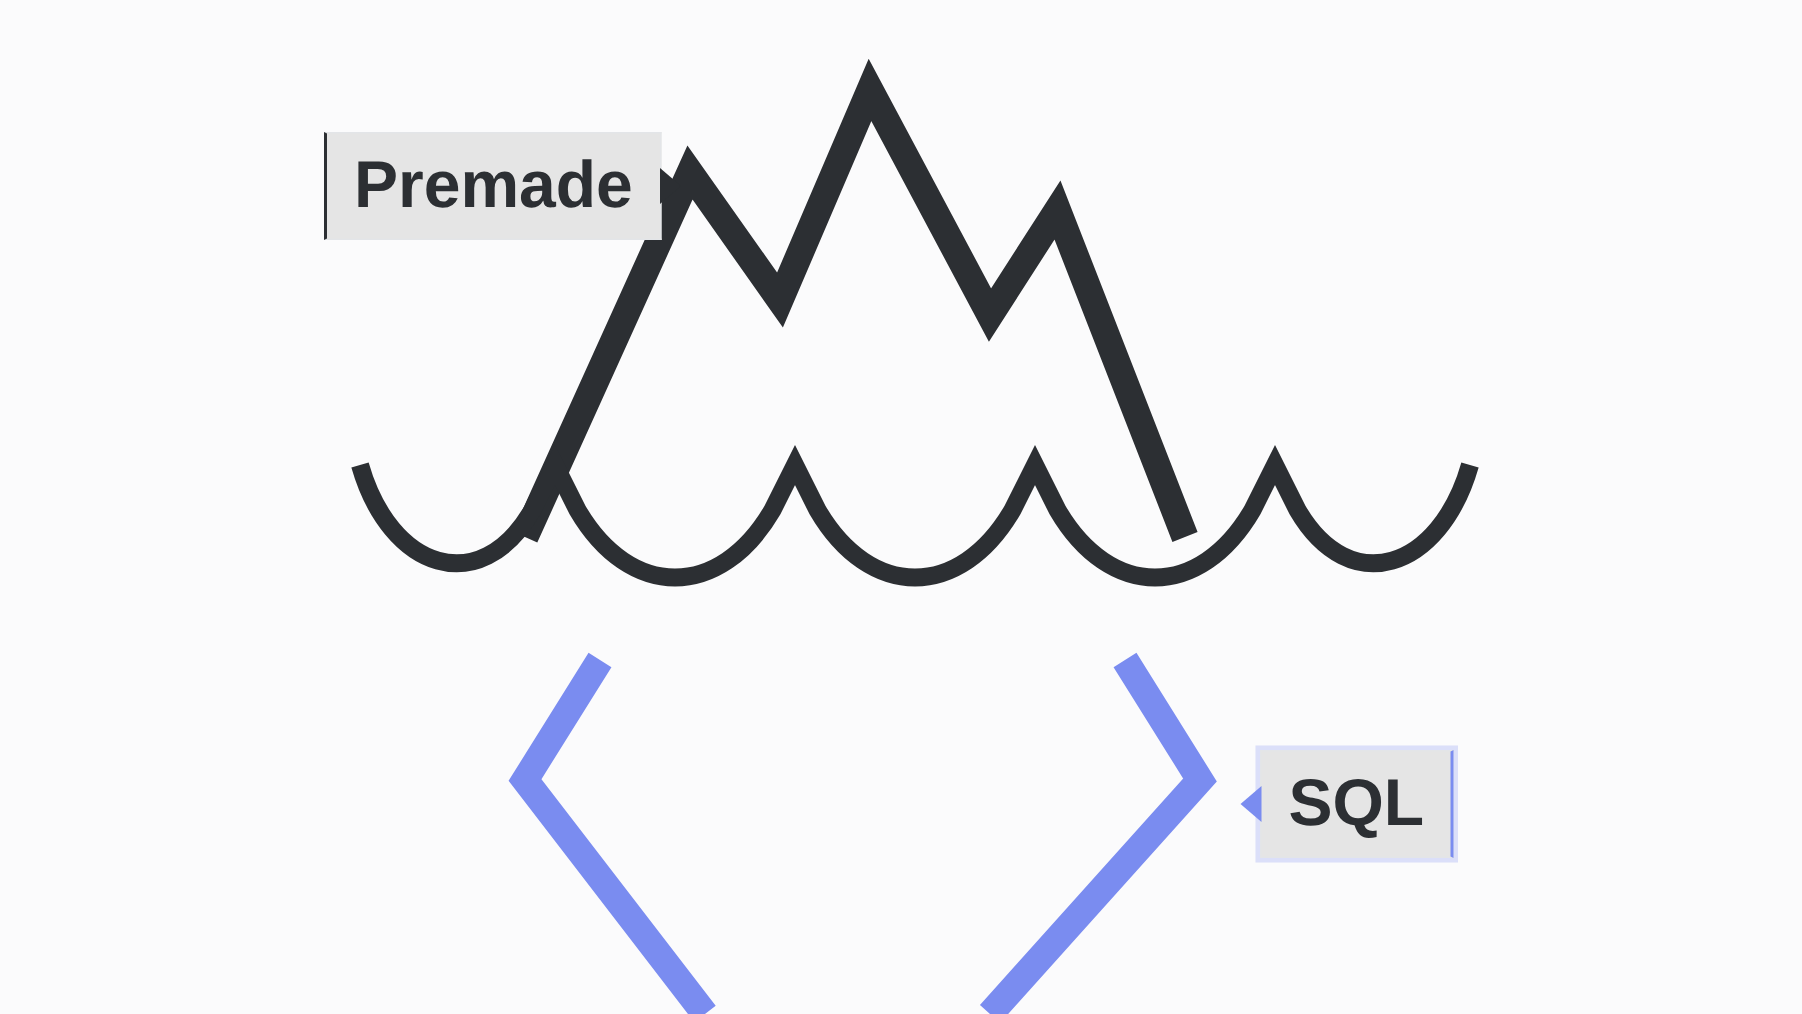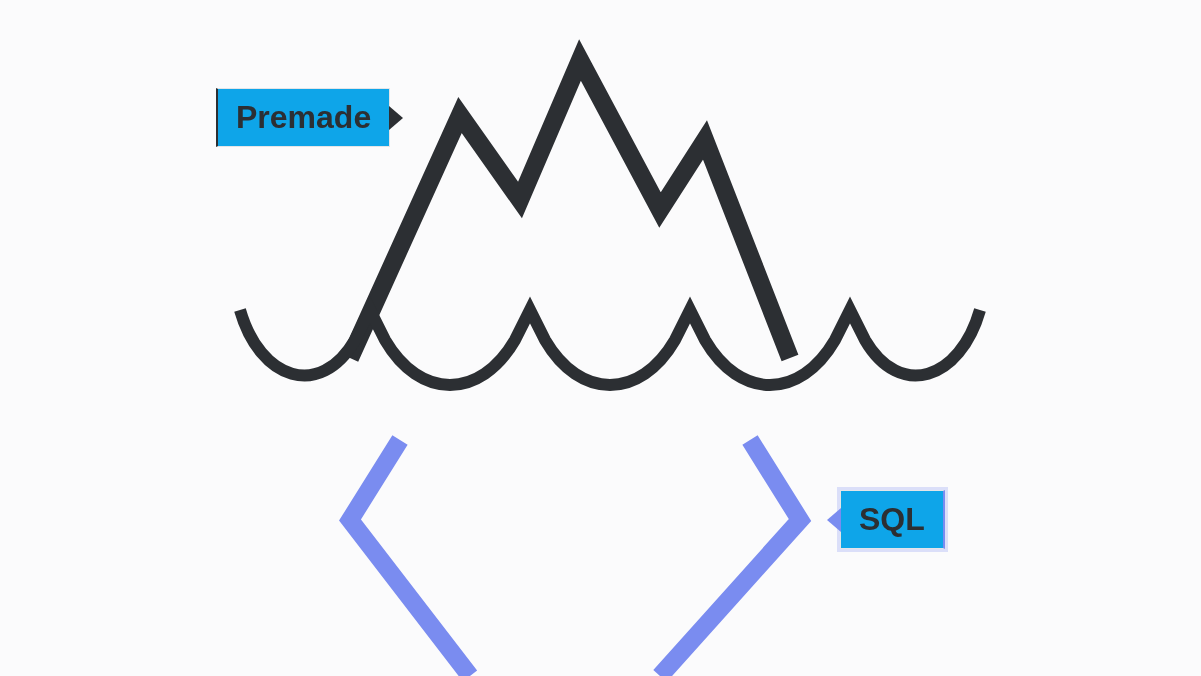--- a/index.html
+++ b/index.html
@@ -17,24 +17,24 @@
     }
     .canvas {
       position: absolute;
       top: 0;
       left: 0;
       width: 1201px;
       height: 676px;
     }
     .label {
       position: absolute;
-      background: #0ea5e9;
+      background: #e5e5e5;
       border: 1px solid #e3e5e8;
       padding: 10px 18px;
-      font-size: 32px;
+      font-size: 44px;
       font-weight: 700;
       color: #2c2f33;
       white-space: nowrap;
       display: flex;
       align-items: flex-start;
     }
     .label-premade {
       top: 88px;
       left: 216px;
       border-left: 2px solid #2c2f33;
@@ -45,21 +45,21 @@
       right: -14px;
       top: 50%;
       transform: translateY(-50%);
       width: 0;
       height: 0;
       border-top: 12px solid transparent;
       border-bottom: 12px solid transparent;
       border-left: 14px solid #2c2f33;
     }
     .label-sql {
-      top: 490px;
+      top: 500px;
       left: 840px;
       border-right: 2px solid #7a8cf0;
       box-shadow: 0 0 0 3px rgba(122, 140, 240, 0.25);
     }
     .label-sql::before {
       content: "";
       position: absolute;
       left: -14px;
       top: 50%;
       transform: translateY(-50%);

